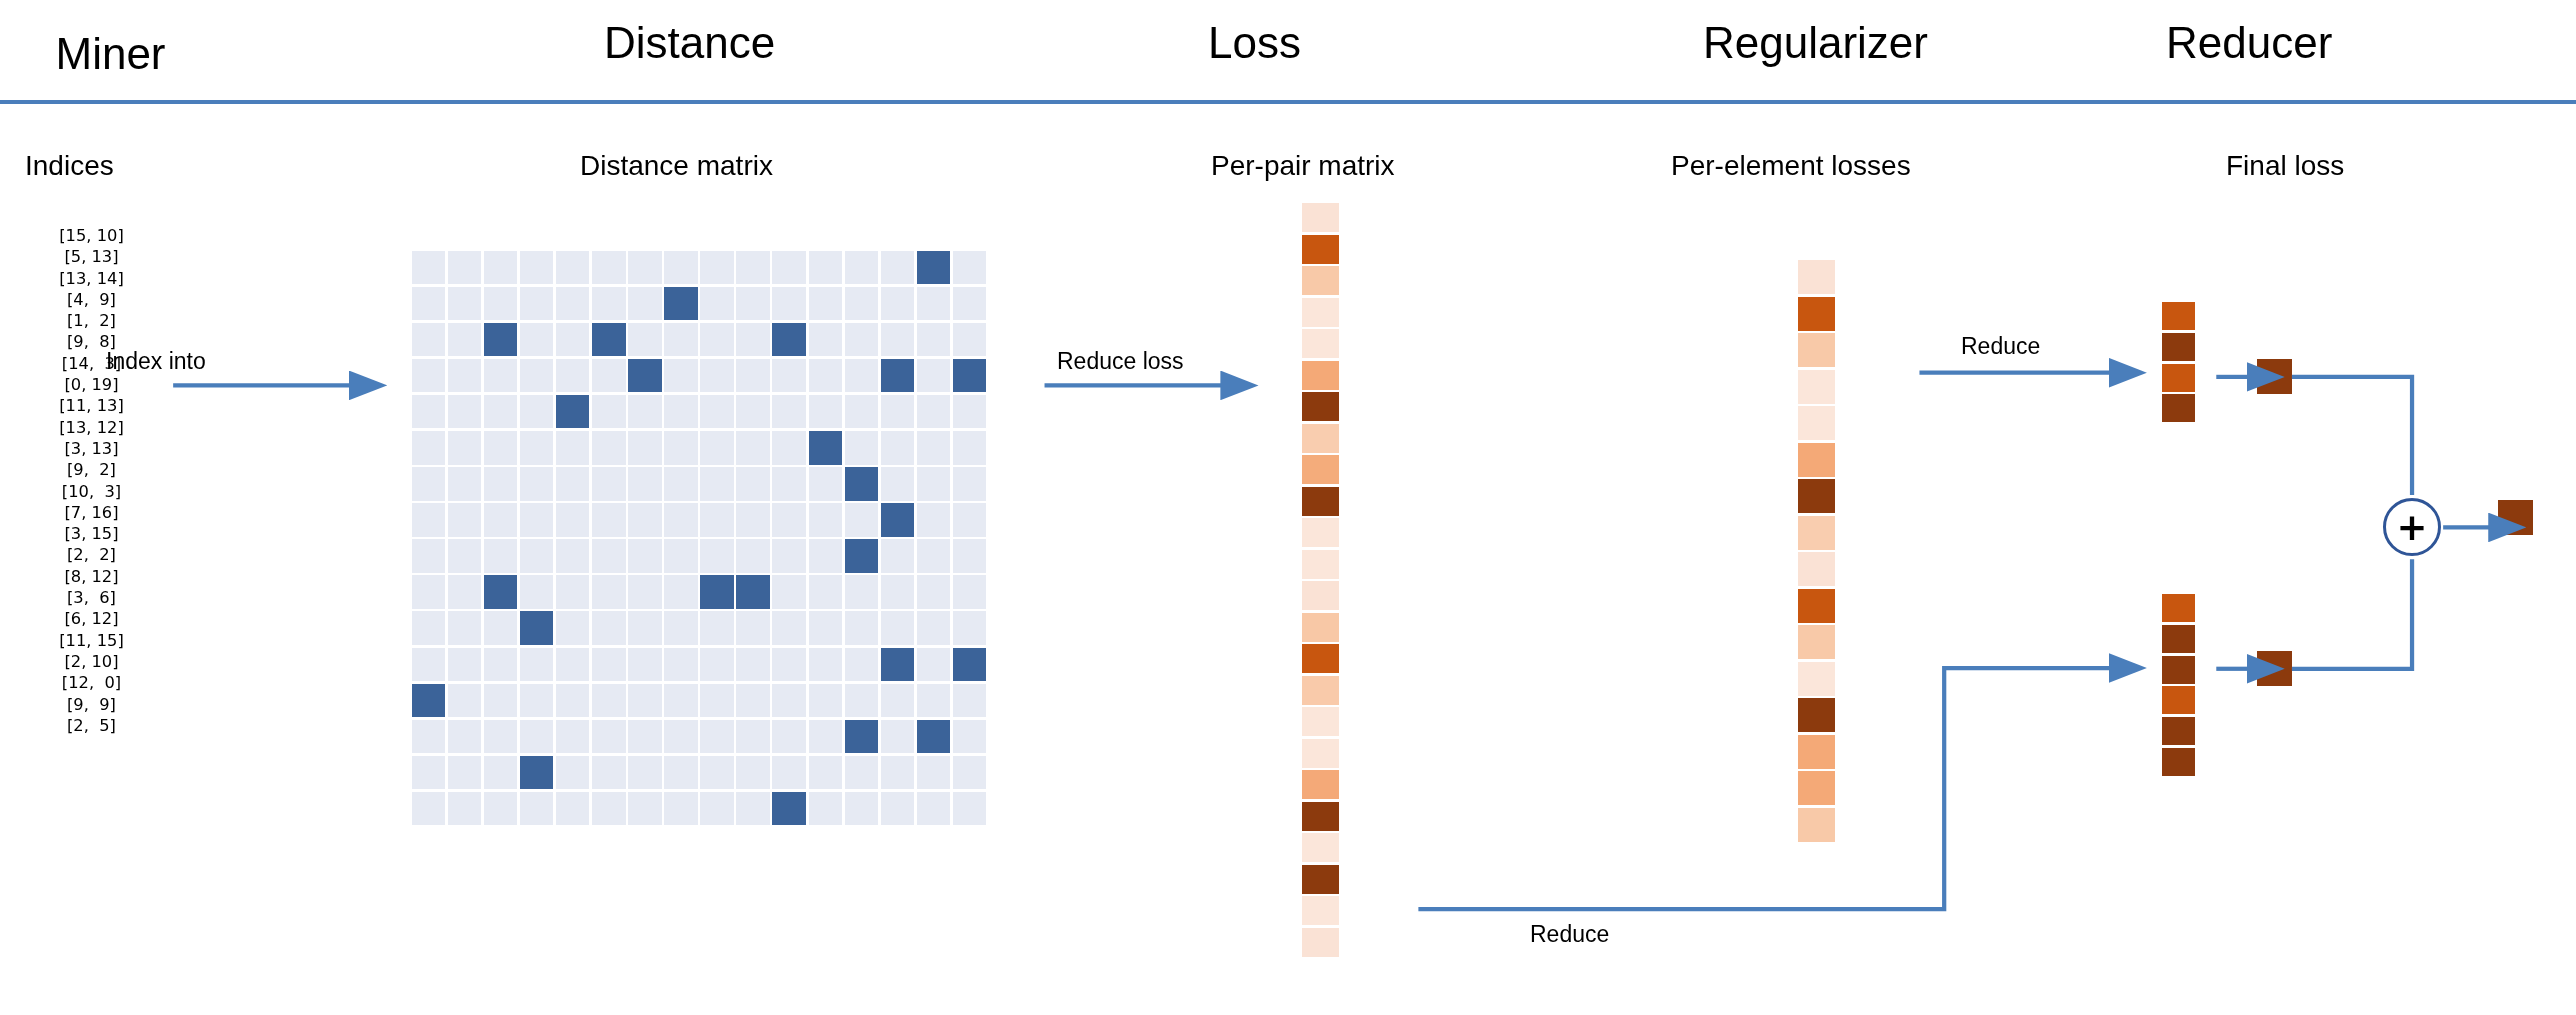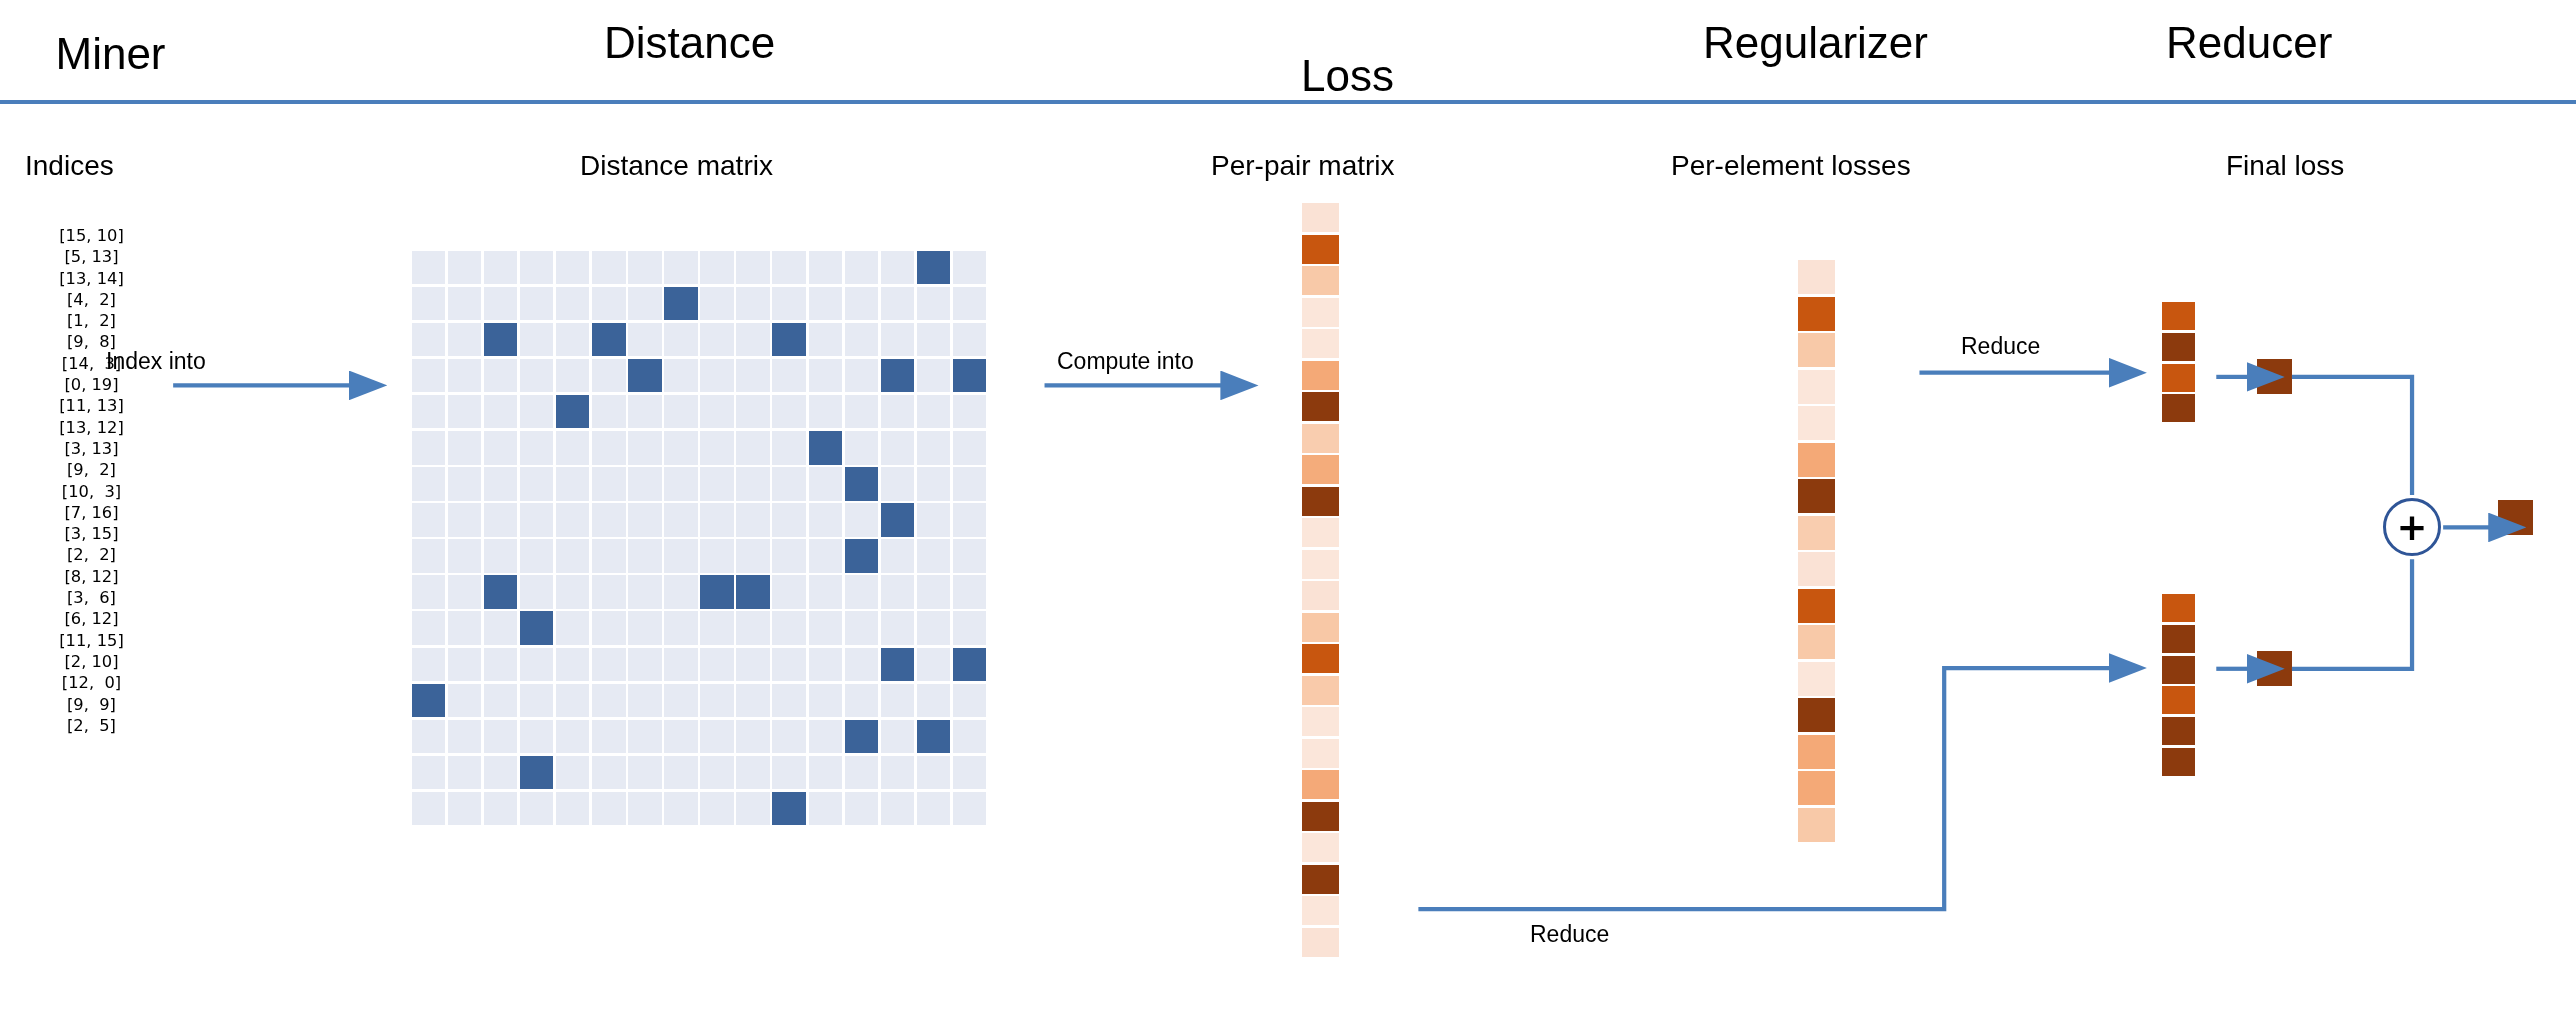--- a/index.html
+++ b/index.html
@@ -117,39 +117,39 @@
   }
 </style>
 </head>
 <body>
 
 <div id="stage">
 
   <div id="stage-titles">
       <div class="stage-title" style="left: 15.5px; top: 32px; margin-left: 40px;">Miner</div>
       <div class="stage-title" style="left: 604px; top: 21px;">Distance</div>
-      <div class="stage-title" style="left: 1301px; top: 21px; margin-top: 33px;">Loss</div>
+      <div class="stage-title" style="left: 1208px; top: 21px;">Loss</div>
       <div class="stage-title" style="left: 1703px; top: 21px;">Regularizer</div>
       <div class="stage-title" style="left: 2166px; top: 21px;">Reducer</div>
     </div>
   <div class="header-rule"></div>
 
   <div id="captions-layer">
       <div class="sub-caption" style="left: 25px; top: 152px;">Indices</div>
       <div class="sub-caption" style="left: 580px; top: 152px;">Distance matrix</div>
       <div class="sub-caption" style="left: 1211px; top: 152px;">Per-pair matrix</div>
       <div class="sub-caption" style="left: 1671px; top: 152px;">Per-element losses</div>
       <div class="sub-caption" style="left: 2226px; top: 152px;">Final loss</div>
     </div>
 
   <div id="indices-list">
       <div class="idx">[15, 10]</div>
       <div class="idx">[5, 13]</div>
       <div class="idx">[13, 14]</div>
-      <div class="idx">[4,  2]</div>
+      <div class="idx">[4,  9]</div>
       <div class="idx">[1,  2]</div>
       <div class="idx">[9,  8]</div>
       <div class="idx">[14,  3]</div>
       <div class="idx">[0, 19]</div>
       <div class="idx">[11, 13]</div>
       <div class="idx">[13, 12]</div>
       <div class="idx">[3, 13]</div>
       <div class="idx">[9,  2]</div>
       <div class="idx">[10,  3]</div>
       <div class="idx">[7, 16]</div>
@@ -514,19 +514,19 @@
 
     <line x1="3136" y1="946" x2="3180" y2="946" stroke="#4a7ebb" stroke-width="6" marker-end="url(#ah)"></line>
 
     <path d="M3243,946 L3413,946 L3413,791" fill="none" stroke="#4a7ebb" stroke-width="6"></path>
 
     <line x1="3457" y1="746" x2="3522" y2="746" stroke="#4a7ebb" stroke-width="6" marker-end="url(#ah)"></line>
   </svg>
 
   <div id="labels-layer">
       <div class="wire-label" style="left: 106px; top: 350px;">Index into</div>
-      <div class="wire-label" style="left: 1057px; top: 350px;">Compute into</div>
+      <div class="wire-label" style="left: 1057px; top: 350px;">Reduce loss</div>
       <div class="wire-label" style="left: 1961px; top: 335px;">Reduce</div>
       <div class="wire-label" style="left: 1530px; top: 923px;">Reduce</div>
     </div>
 
 </div>
 
 
 </body></html>

